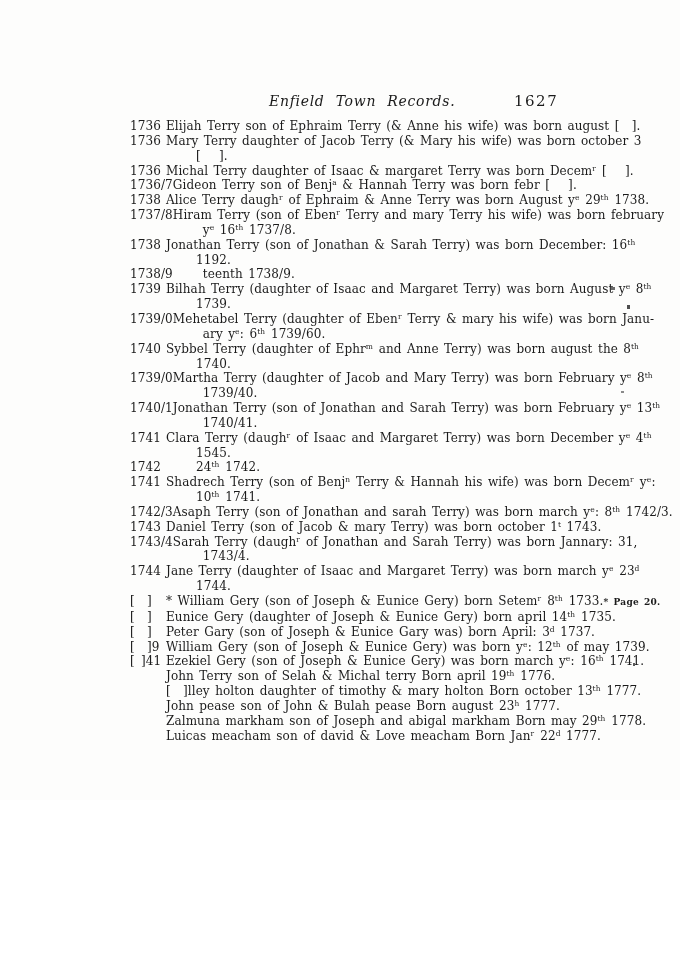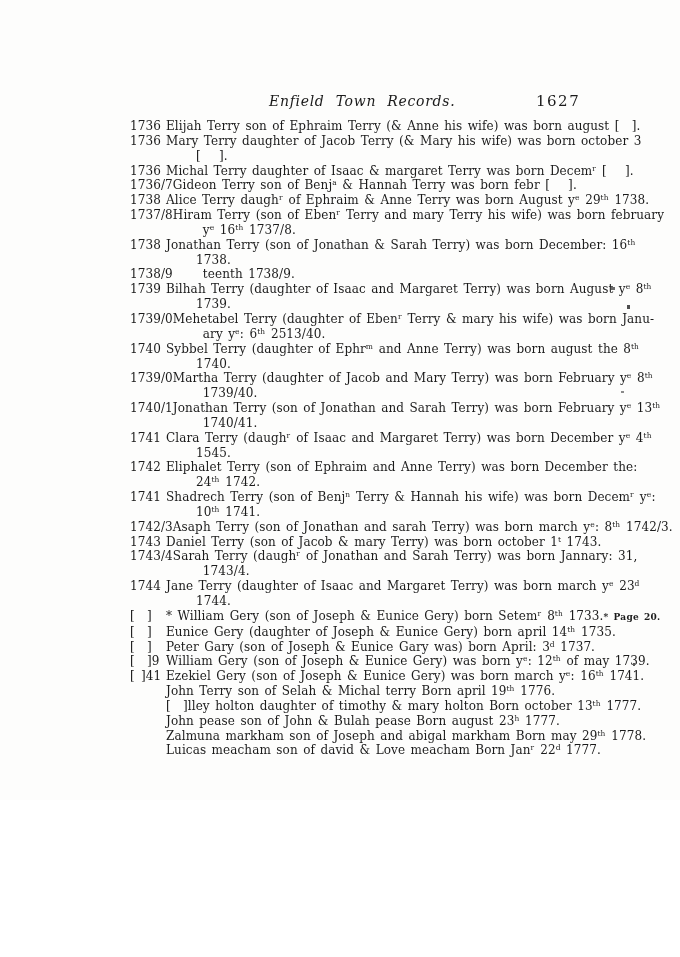--- a/index.html
+++ b/index.html
@@ -11,21 +11,21 @@
     position:relative; width:680px; height:800px;
     background:#fdfdfc; color:#1b1b1b; overflow:hidden;
   }
   
   .title {
     position:absolute; left:269px; top:93px;
     font-size:14px; font-style:italic;
     letter-spacing:0.7px; word-spacing:6px;
   }
   .pageno {
-    position:absolute; left:536px; top:92px;
+    position:absolute; left:514px; top:92px;
     font-size:15px; letter-spacing:1.5px;
   }
   
   .records {
     position:absolute; left:130px; top:119px; width:520px;
     font-size:12px; line-height:14.85px;
     letter-spacing:0.1px; word-spacing:1.5px;
   }
   .entry { display:flex; }
   .year { flex:0 0 auto; min-width:36px; white-space:nowrap; }
@@ -113,41 +113,41 @@
         <span class="year">1737/8</span>
         <div class="text">
           <div class="line">Hiram Terry (son of Ebenʳ Terry and mary Terry his wife) was born february</div>
           <div class="line cont">yᵉ 16ᵗʰ 1737/8.</div>
         </div>
       </div>
       <div class="entry">
         <span class="year">1738</span>
         <div class="text">
           <div class="line">Jonathan Terry (son of Jonathan &amp; Sarah Terry) was born December: 16ᵗʰ</div>
-          <div class="line cont">1738.</div>
+          <div class="line cont">1192.</div>
         </div>
       </div>
       <div class="entry">
         <span class="year">1738/9</span>
         <div class="text">
           <div class="line cont">teenth 1738/9.</div>
         </div>
       </div>
       <div class="entry">
         <span class="year">1739</span>
         <div class="text">
           <div class="line">Bilhah Terry (daughter of Isaac and Margaret Terry) was born August yᵉ 8ᵗʰ</div>
           <div class="line cont">1739.</div>
         </div>
       </div>
       <div class="entry">
         <span class="year">1739/0</span>
         <div class="text">
           <div class="line">Mehetabel Terry (daughter of Ebenʳ Terry &amp; mary his wife) was born Janu-</div>
-          <div class="line cont">ary yᵉ: 6ᵗʰ 2513/40.</div>
+          <div class="line cont">ary yᵉ: 6ᵗʰ 1739/60.</div>
         </div>
       </div>
       <div class="entry">
         <span class="year">1740</span>
         <div class="text">
           <div class="line">Sybbel Terry (daughter of Ephrᵐ and Anne Terry) was born august the 8ᵗʰ</div>
           <div class="line cont">1740.</div>
         </div>
       </div>
       <div class="entry">
@@ -167,21 +167,20 @@
       <div class="entry">
         <span class="year">1741</span>
         <div class="text">
           <div class="line">Clara Terry (daughʳ of Isaac and Margaret Terry) was born December yᵉ 4ᵗʰ</div>
           <div class="line cont">1545.</div>
         </div>
       </div>
       <div class="entry">
         <span class="year">1742</span>
         <div class="text">
-          <div class="line">Eliphalet Terry (son of Ephraim and Anne Terry) was born December the:</div>
           <div class="line cont">24ᵗʰ 1742.</div>
         </div>
       </div>
       <div class="entry">
         <span class="year">1741</span>
         <div class="text">
           <div class="line">Shadrech Terry (son of Benjⁿ Terry &amp; Hannah his wife) was born Decemʳ yᵉ:</div>
           <div class="line cont">10ᵗʰ 1741.</div>
         </div>
       </div>

